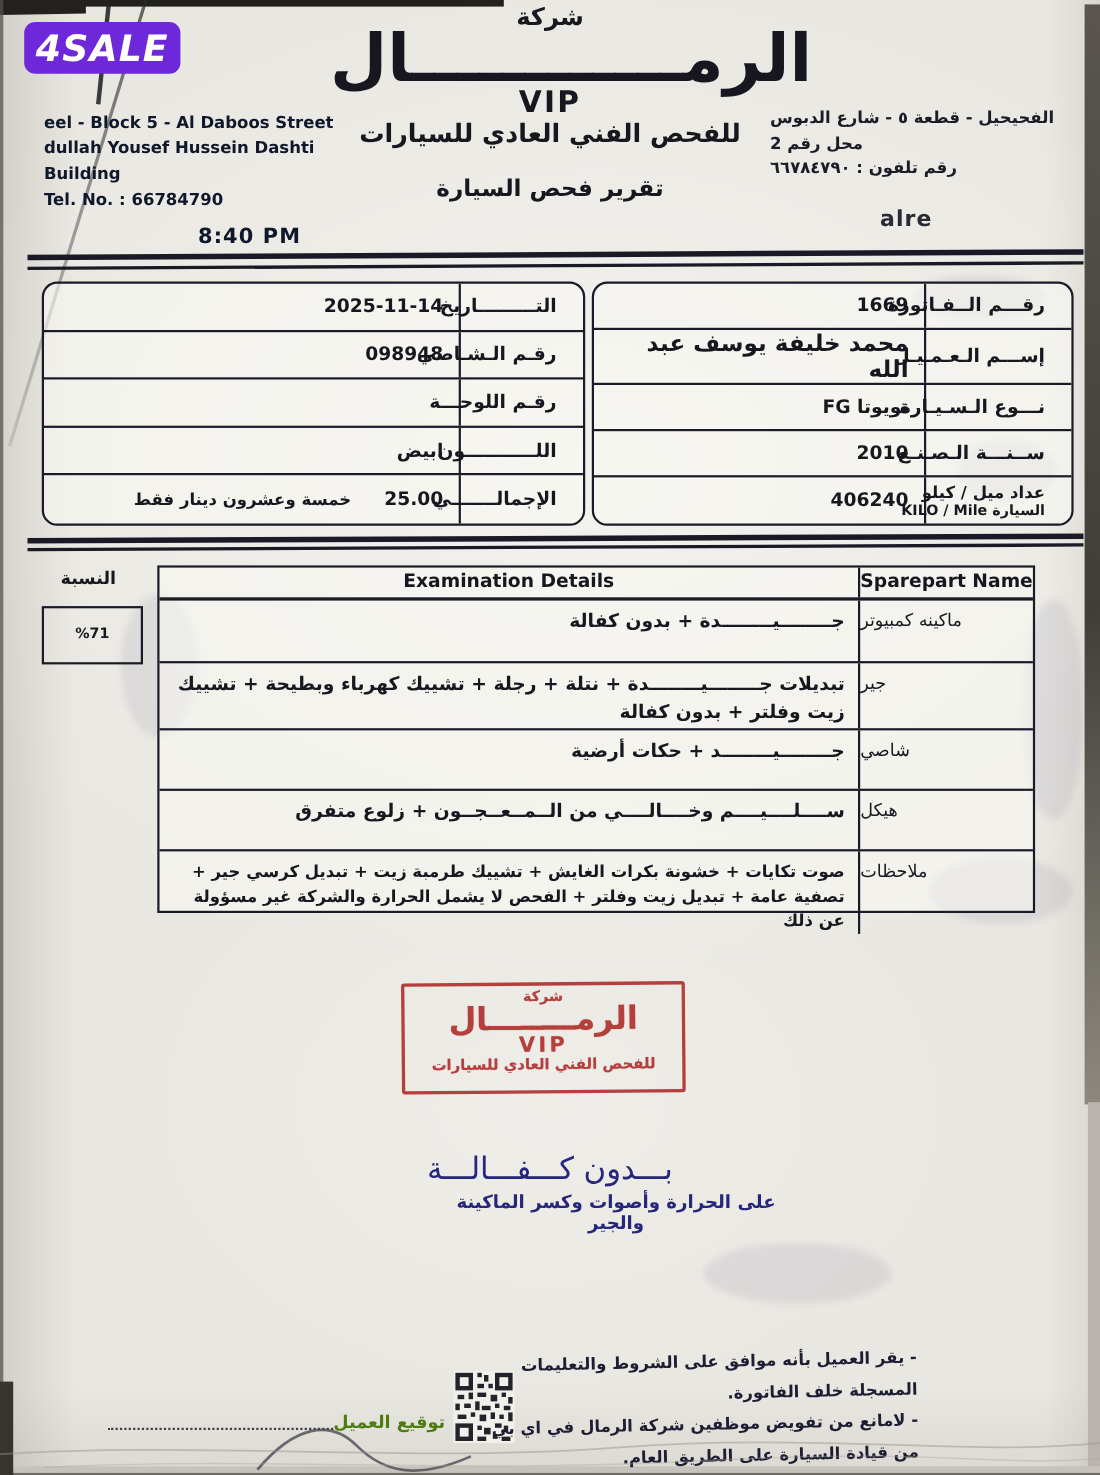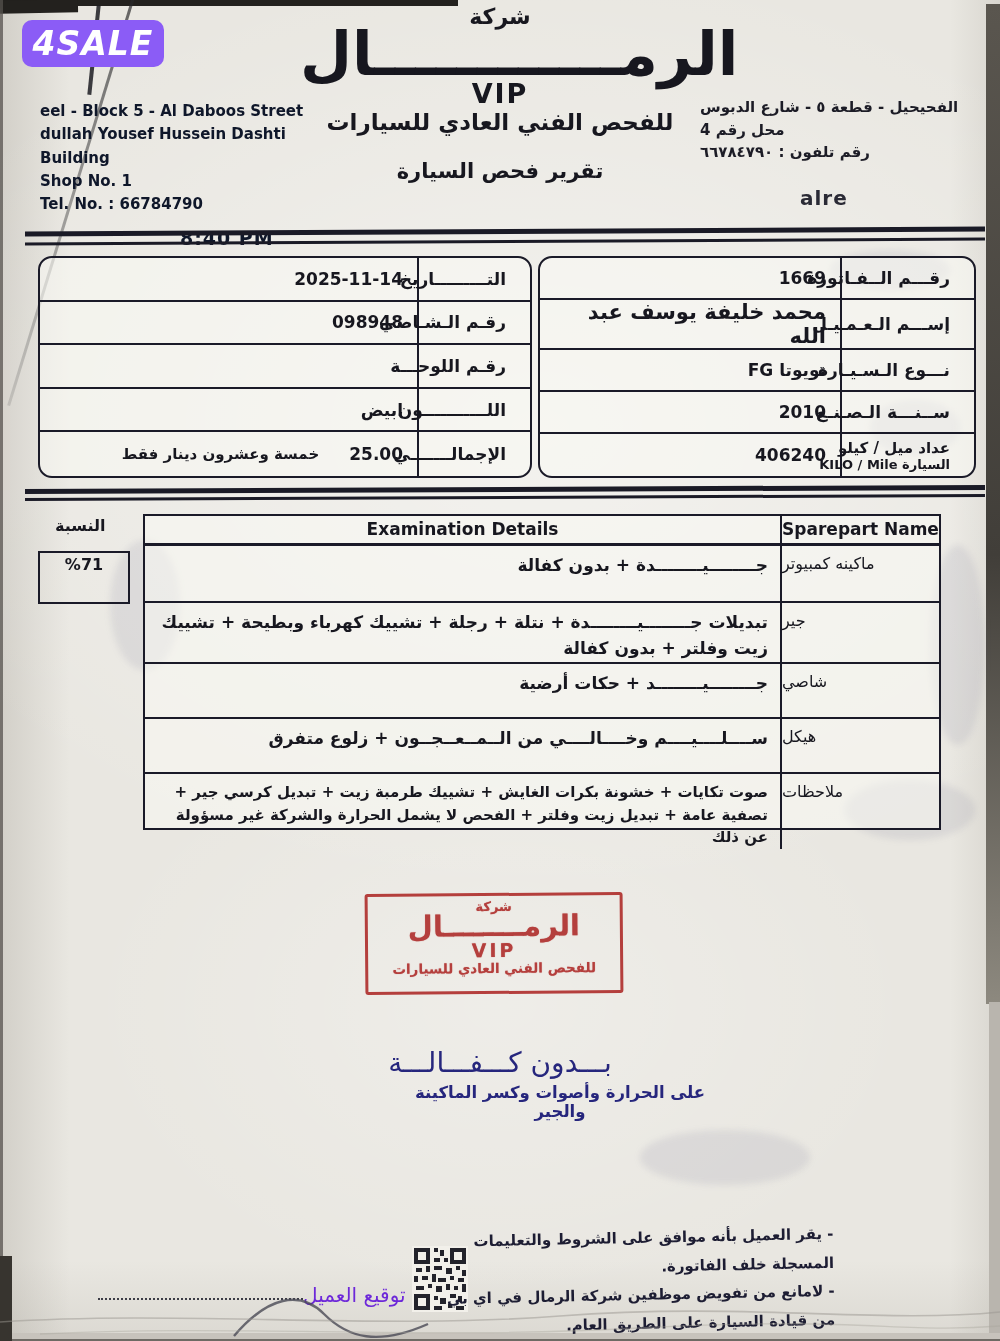--- a/index.html
+++ b/index.html
@@ -55,21 +55,21 @@
   .irow:last-child{border-bottom:none;}
   .ilabel{border-left:2.5px solid #1a1a28;display:flex;flex-direction:column;justify-content:center;
     padding-right:24px;font-size:17px;font-weight:bold;white-space:nowrap;}
   .ilabel .sub{font-size:13px;font-weight:bold;}
   .ival{display:flex;align-items:center;justify-content:flex-start;
     padding:0 14px;font-size:17px;font-weight:bold;direction:rtl;gap:30px;}
   .ival .words{font-size:15px;}
   
   .ratio-label{left:55px;top:516px;font-size:16px;font-weight:bold;direction:rtl;}
   .ratio-box{left:38px;top:551px;width:92px;height:53px;border:2.5px solid #1a1a28;
-    font-size:16px;font-weight:bold;text-align:center;padding-top:2px;box-sizing:border-box;direction:ltr;}
+    font-size:13px;font-weight:bold;text-align:center;padding-top:16px;box-sizing:border-box;direction:ltr;}
   .etable{left:143px;top:514px;width:798px;height:316px;border:2.5px solid #1a1a28;box-sizing:border-box;
     direction:rtl;display:grid;grid-template-rows:30px 57px 61px 55px 55px 1fr;background:rgba(250,249,244,.55);}
   .erow{display:grid;grid-template-columns:159px 1fr;border-bottom:2.8px solid #1a1a28;}
   .erow:last-child{border-bottom:none;}
   .ecell-part{border-left:2.8px solid #1a1a28;text-align:left;padding-top:8px;
     font-size:16px;font-weight:normal;}
   .ecell-det{padding:7px 12px 0 16px;font-size:17px;font-weight:bold;text-align:right;line-height:1.5;}
   .ehead{display:grid;grid-template-columns:159px 1fr;border-bottom:3px solid #1a1a28;}
   .ehead .h1{border-left:2.8px solid #1a1a28;text-align:center;font-size:17px;font-weight:bold;
     padding-top:3px;direction:ltr;}
@@ -82,21 +82,21 @@
   .stamp .s-name{font-size:29px;font-weight:bold;white-space:nowrap;line-height:1;margin-top:-2px;}
   .stamp .s-vip{font-size:19px;font-weight:bold;letter-spacing:3px;margin-top:-2px;}
   .stamp .s-tag{font-size:13.5px;font-weight:bold;margin-top:-1px;}
   
   .warranty{left:330px;top:1046px;width:340px;text-align:center;color:#26267d;direction:rtl;}
   .warranty .w-head{font-size:28px;font-weight:normal;white-space:nowrap;}
   .warranty .w-sub{font-size:16.5px;font-weight:bold;margin-top:4px;transform:translateX(60px);}
   
   .terms{left:430px;top:1224px;width:405px;direction:rtl;text-align:right;
     font-size:15px;font-weight:bold;line-height:1.9;color:#1d1d33;transform:rotate(-1.2deg);}
-  .sig-label{left:303px;top:1283px;font-size:20px;font-weight:normal;direction:rtl;color:#6d28d9;}
+  .sig-label{left:303px;top:1283px;font-size:16px;font-weight:bold;direction:rtl;color:#4d7c0f;}
   .sig-line{left:98px;top:1284px;width:205px;border-bottom:2px dotted #3c3c46;height:14px;}
   .qr{left:412px;top:1246px;}
   .scribble{left:228px;top:1290px;}
   .bottom-waves{left:0;top:1300px;}
 </style>
 </head>
 <body>
 
 <div class="page">
 
@@ -111,43 +111,42 @@
   <div class="abs corner-bl"></div>
   <div class="abs fold-line"></div>
   <div class="abs pen-mark"></div>
   <div class="abs smudge" style="left:830px;top:250px;width:120px;height:40px;"></div>
   <div class="abs smudge" style="left:870px;top:400px;width:90px;height:55px;"></div>
   <div class="abs smudge" style="left:930px;top:545px;width:55px;height:200px;"></div>
   <div class="abs smudge" style="left:845px;top:780px;width:130px;height:60px;"></div>
   <div class="abs smudge" style="left:640px;top:1130px;width:170px;height:55px;"></div>
   <div class="abs smudge" style="left:110px;top:540px;width:70px;height:130px;"></div>
 
-  <div class="abs badge" style="background:#8b5cf6;">
+  <div class="abs badge" style="background:#6d28d9;">
     <span>4SALE</span>
   </div>
 
   <div class="abs hdr-center">
     <div class="co-small">شركة</div>
     <div class="co-name">الرمــــــــــــال</div>
     <div class="co-vip">VIP</div>
     <div class="co-tag">للفحص الفني العادي للسيارات</div>
     <div class="report-title">تقرير فحص السيارة</div>
   </div>
 
   <div class="abs hdr-left">
     <div>eel - Block 5 - Al Daboos Street</div>
     <div>dullah Yousef Hussein Dashti Building</div>
-    <div>Shop No. 1</div>
     <div>Tel. No. : 66784790</div>
     <div class="time">8:40 PM</div>
   </div>
 
   <div class="abs hdr-right">
     <div>الفحيحيل - قطعة ٥ - شارع الدبوس</div>
-    <div>محل رقم 4</div>
+    <div>محل رقم 2</div>
     <div>رقم تلفون : ٦٦٧٨٤٧٩٠</div>
   </div>
   <div class="abs alre">alre</div>
 
   <div class="abs rule" style="left:25px;top:229px;width:960px;height:5px;transform:rotate(-.3deg);"></div>
   <div class="abs rule" style="left:25px;top:240px;width:960px;height:2.5px;transform:rotate(-.3deg);"></div>
 
   <div class="abs itable" style="left:538px;top:256px;width:434px;height:218px;--lab:134px;">
     <div class="irow">
       <div class="ilabel">رقـــم الــفـاتورة</div>

